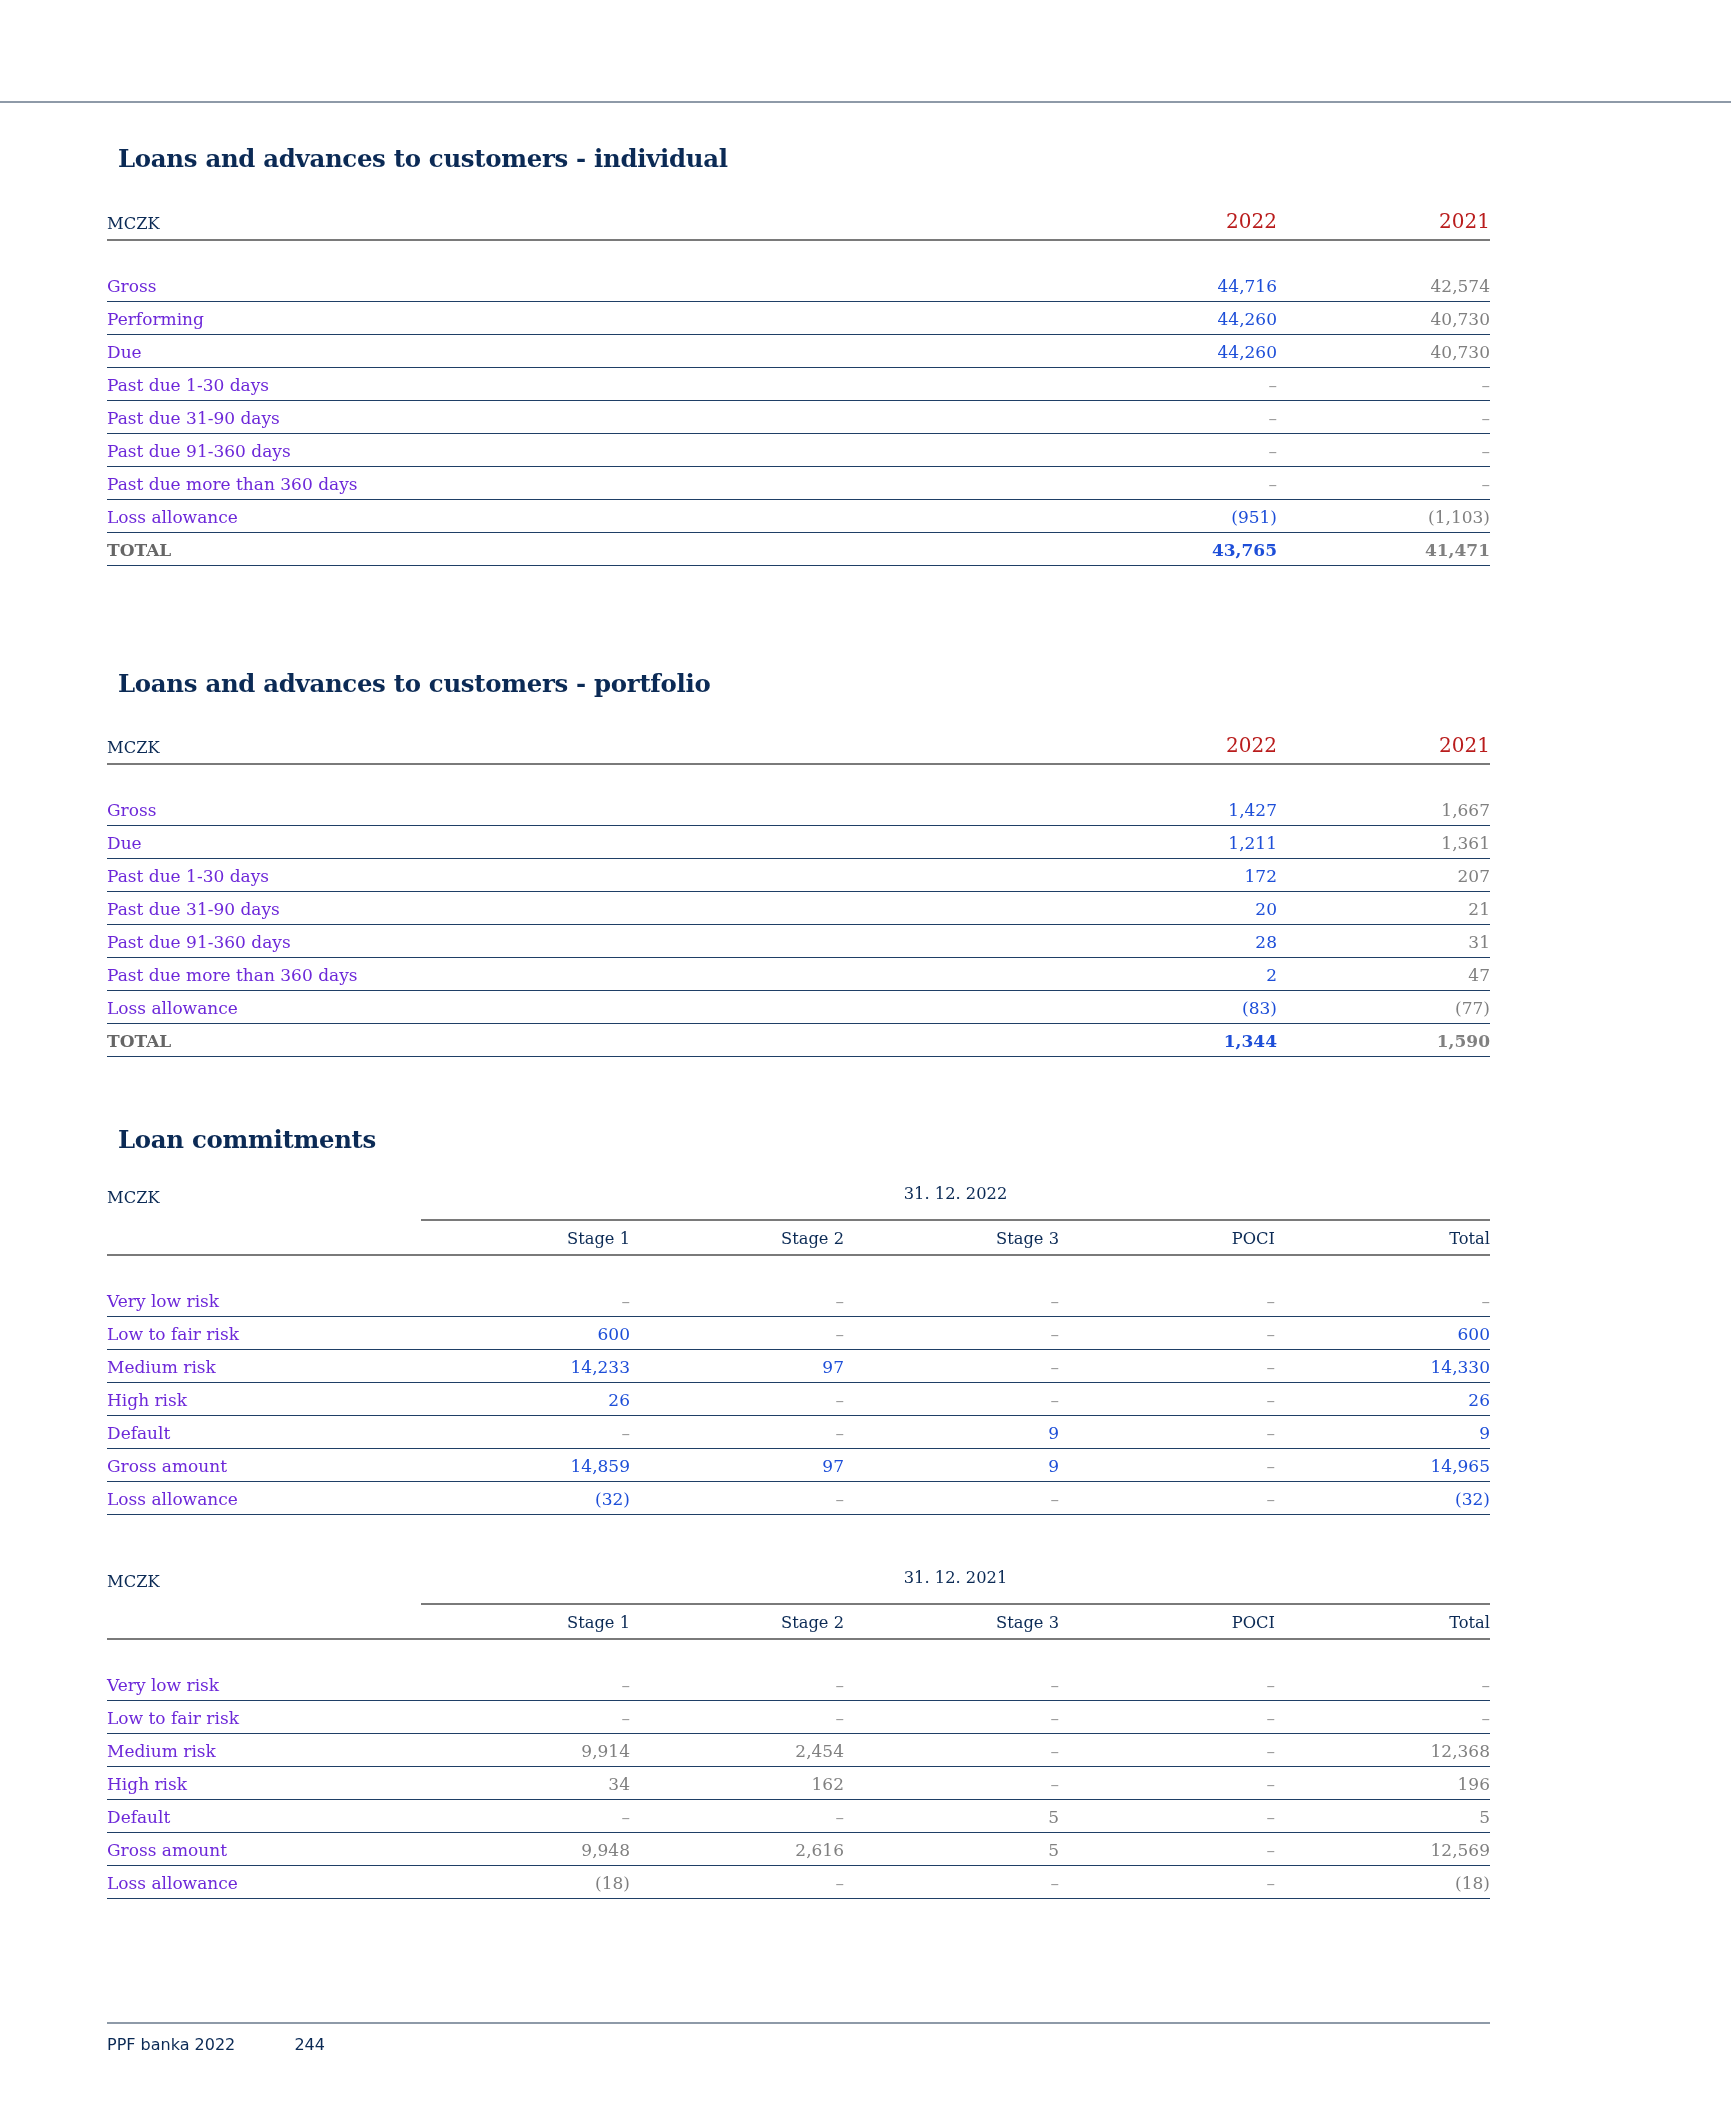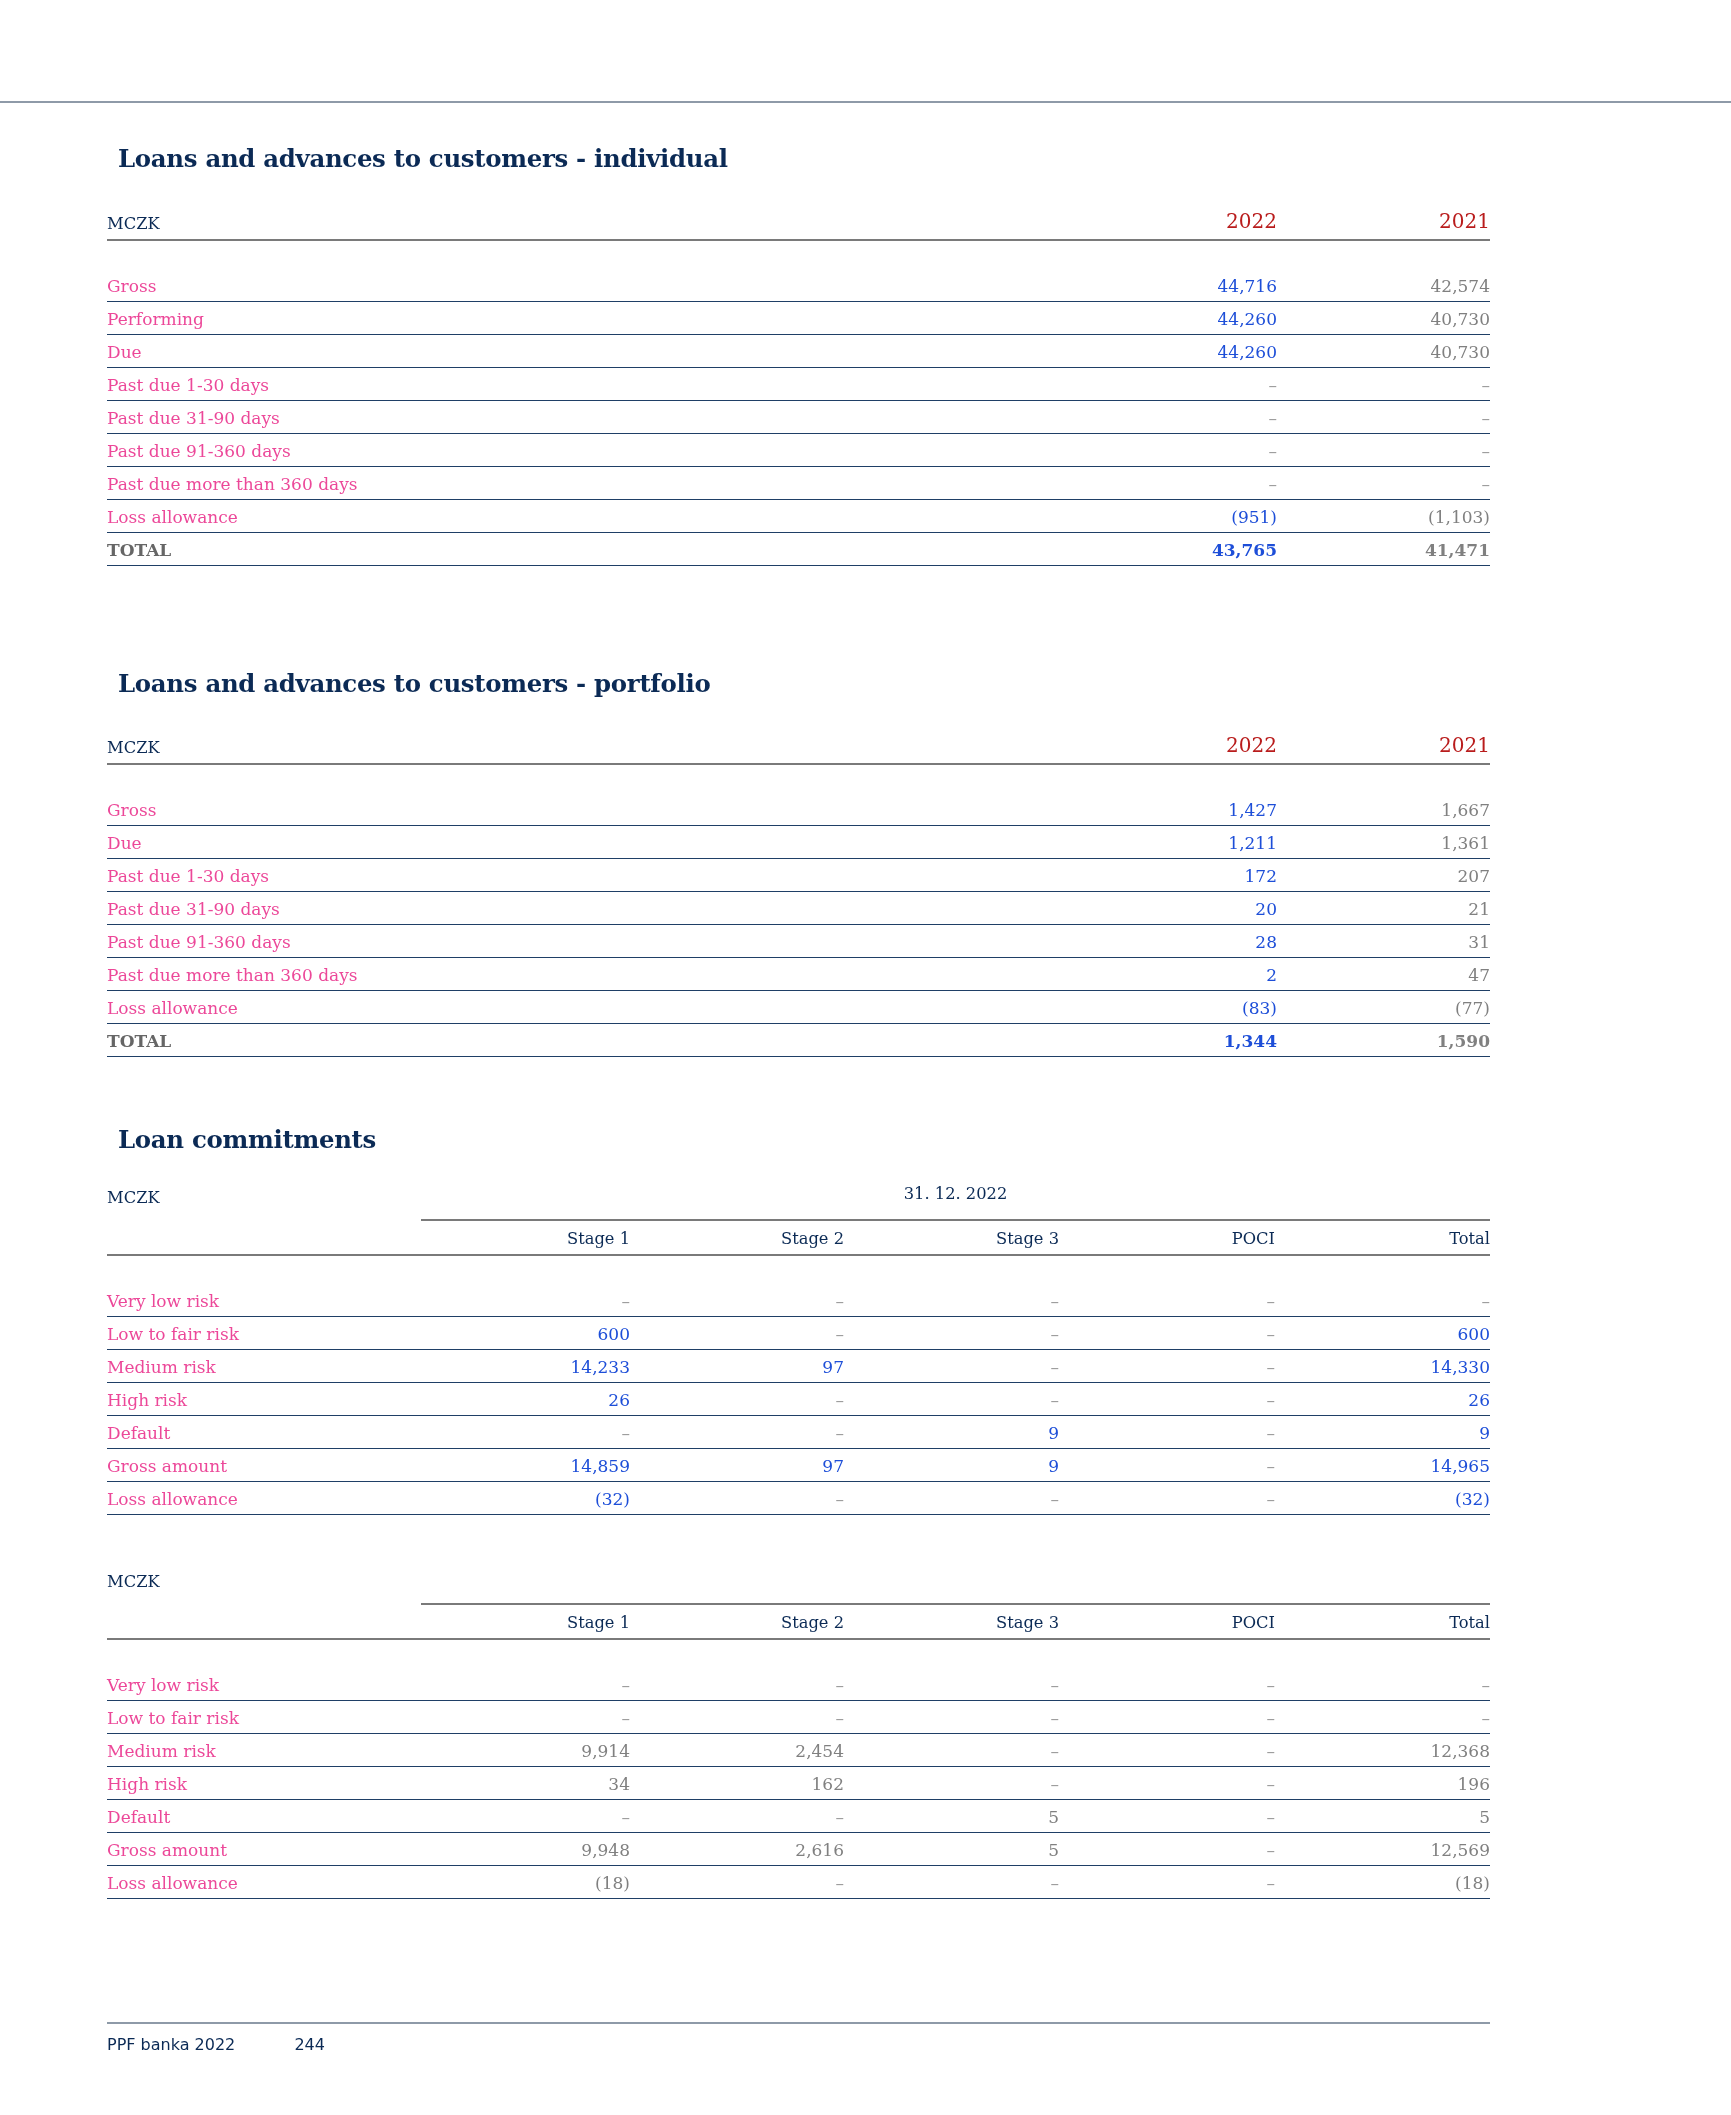--- a/index.html
+++ b/index.html
@@ -8,21 +8,21 @@
   .page { position: absolute; left: 107px; width: 1383px; top: 0; }
   .top-rule { position: absolute; left: 0; width: 100%; top: 101px; height: 1.8px; background: #8e9aa8; }
   h2.section-title { position: absolute; left: 0; margin: 11px; font-family: "DejaVu Serif", serif;
         font-weight: bold; font-size: 24.4px; color: #0b2a55; letter-spacing: -0.3px; }
   .tbl { position: absolute; left: 0; width: 100%; }
   .hdr { position: relative; height: 36px; border-bottom: 2.7px solid #7a7a7a; }
   .hdr .h-label { position: absolute; left: 0; bottom: 6.3px; font-size: 16.3px; color: #0b2a55; }
   .hdr .h-col { position: absolute; bottom: 6.3px; font-size: 20px; color: #b91c1c; text-align: left; }
   .spacer { height: 28px; }
   .row { position: relative; height: 32px; border-bottom: 1.8px solid #1f3f66; }
-  .row .label { position: absolute; left: 0; bottom: 5.4px; font-size: 17px; color: #ec4899; white-space: nowrap; }
+  .row .label { position: absolute; left: 0; bottom: 5.4px; font-size: 17px; color: #6d28d9; white-space: nowrap; }
   .row .val { position: absolute; bottom: 5.4px; font-size: 17px; text-align: right; white-space: nowrap; }
   .cur { color: #1d4ed8; }
   .prev { color: #808080; }
   .dash { color: #9a9a9a; }
   .row.total .label, .row.total .val { font-weight: bold; }
   .row.total .label { color: #666666; }
   
   .c2022 { right: 213px; }
   .c2021 { right: 0; }
   
@@ -226,20 +226,21 @@
           <span class="val s3 dash">–</span>
           <span class="val sp dash">–</span>
           <span class="val st cur">(32)</span>
         </div>
       </div>
   </div>
 
   <div class="tbl" style="top:1567px">
     <div class="span-hdr">
       <span class="h-label">MCZK</span>
+      <span class="span-title">31. 12. 2021</span>
       <div class="span-rule"></div>
     </div>
     <div class="stage-hdr">
       <span class="h-col s1">Stage 1</span>
       <span class="h-col s2">Stage 2</span>
       <span class="h-col s3">Stage 3</span>
       <span class="h-col sp">POCI</span>
       <span class="h-col st">Total</span>
     </div>
     <div class="spacer"></div>

